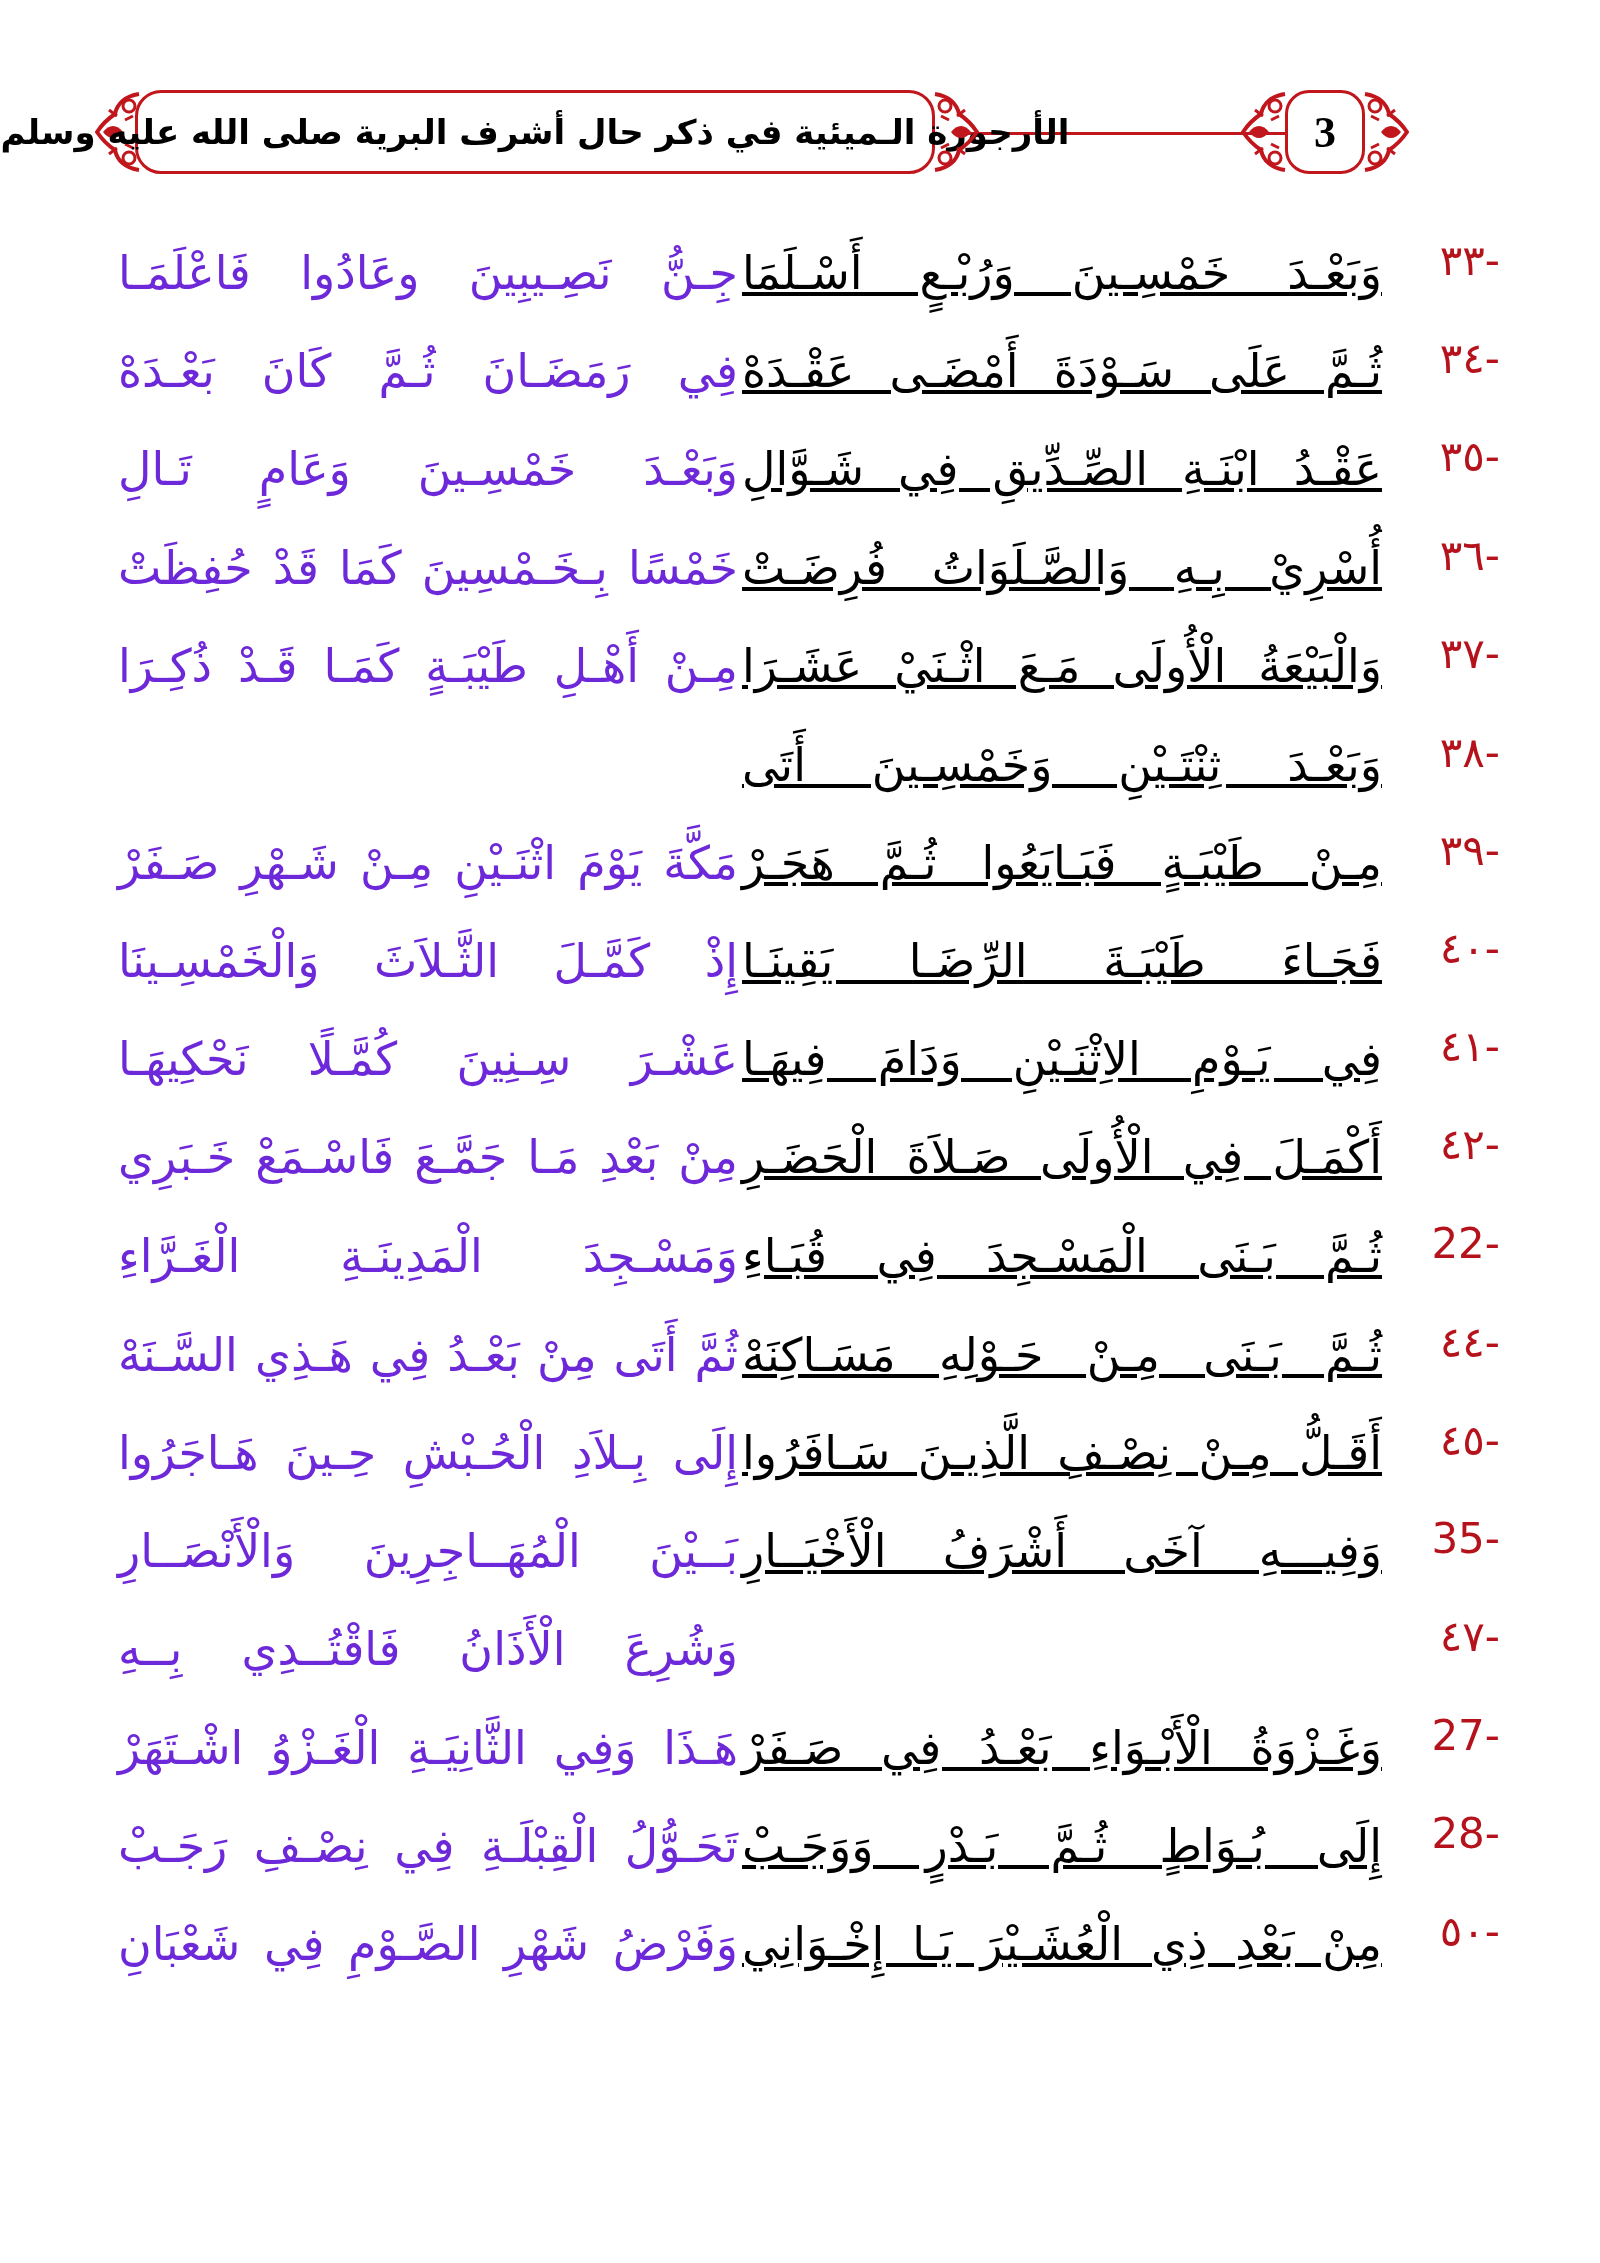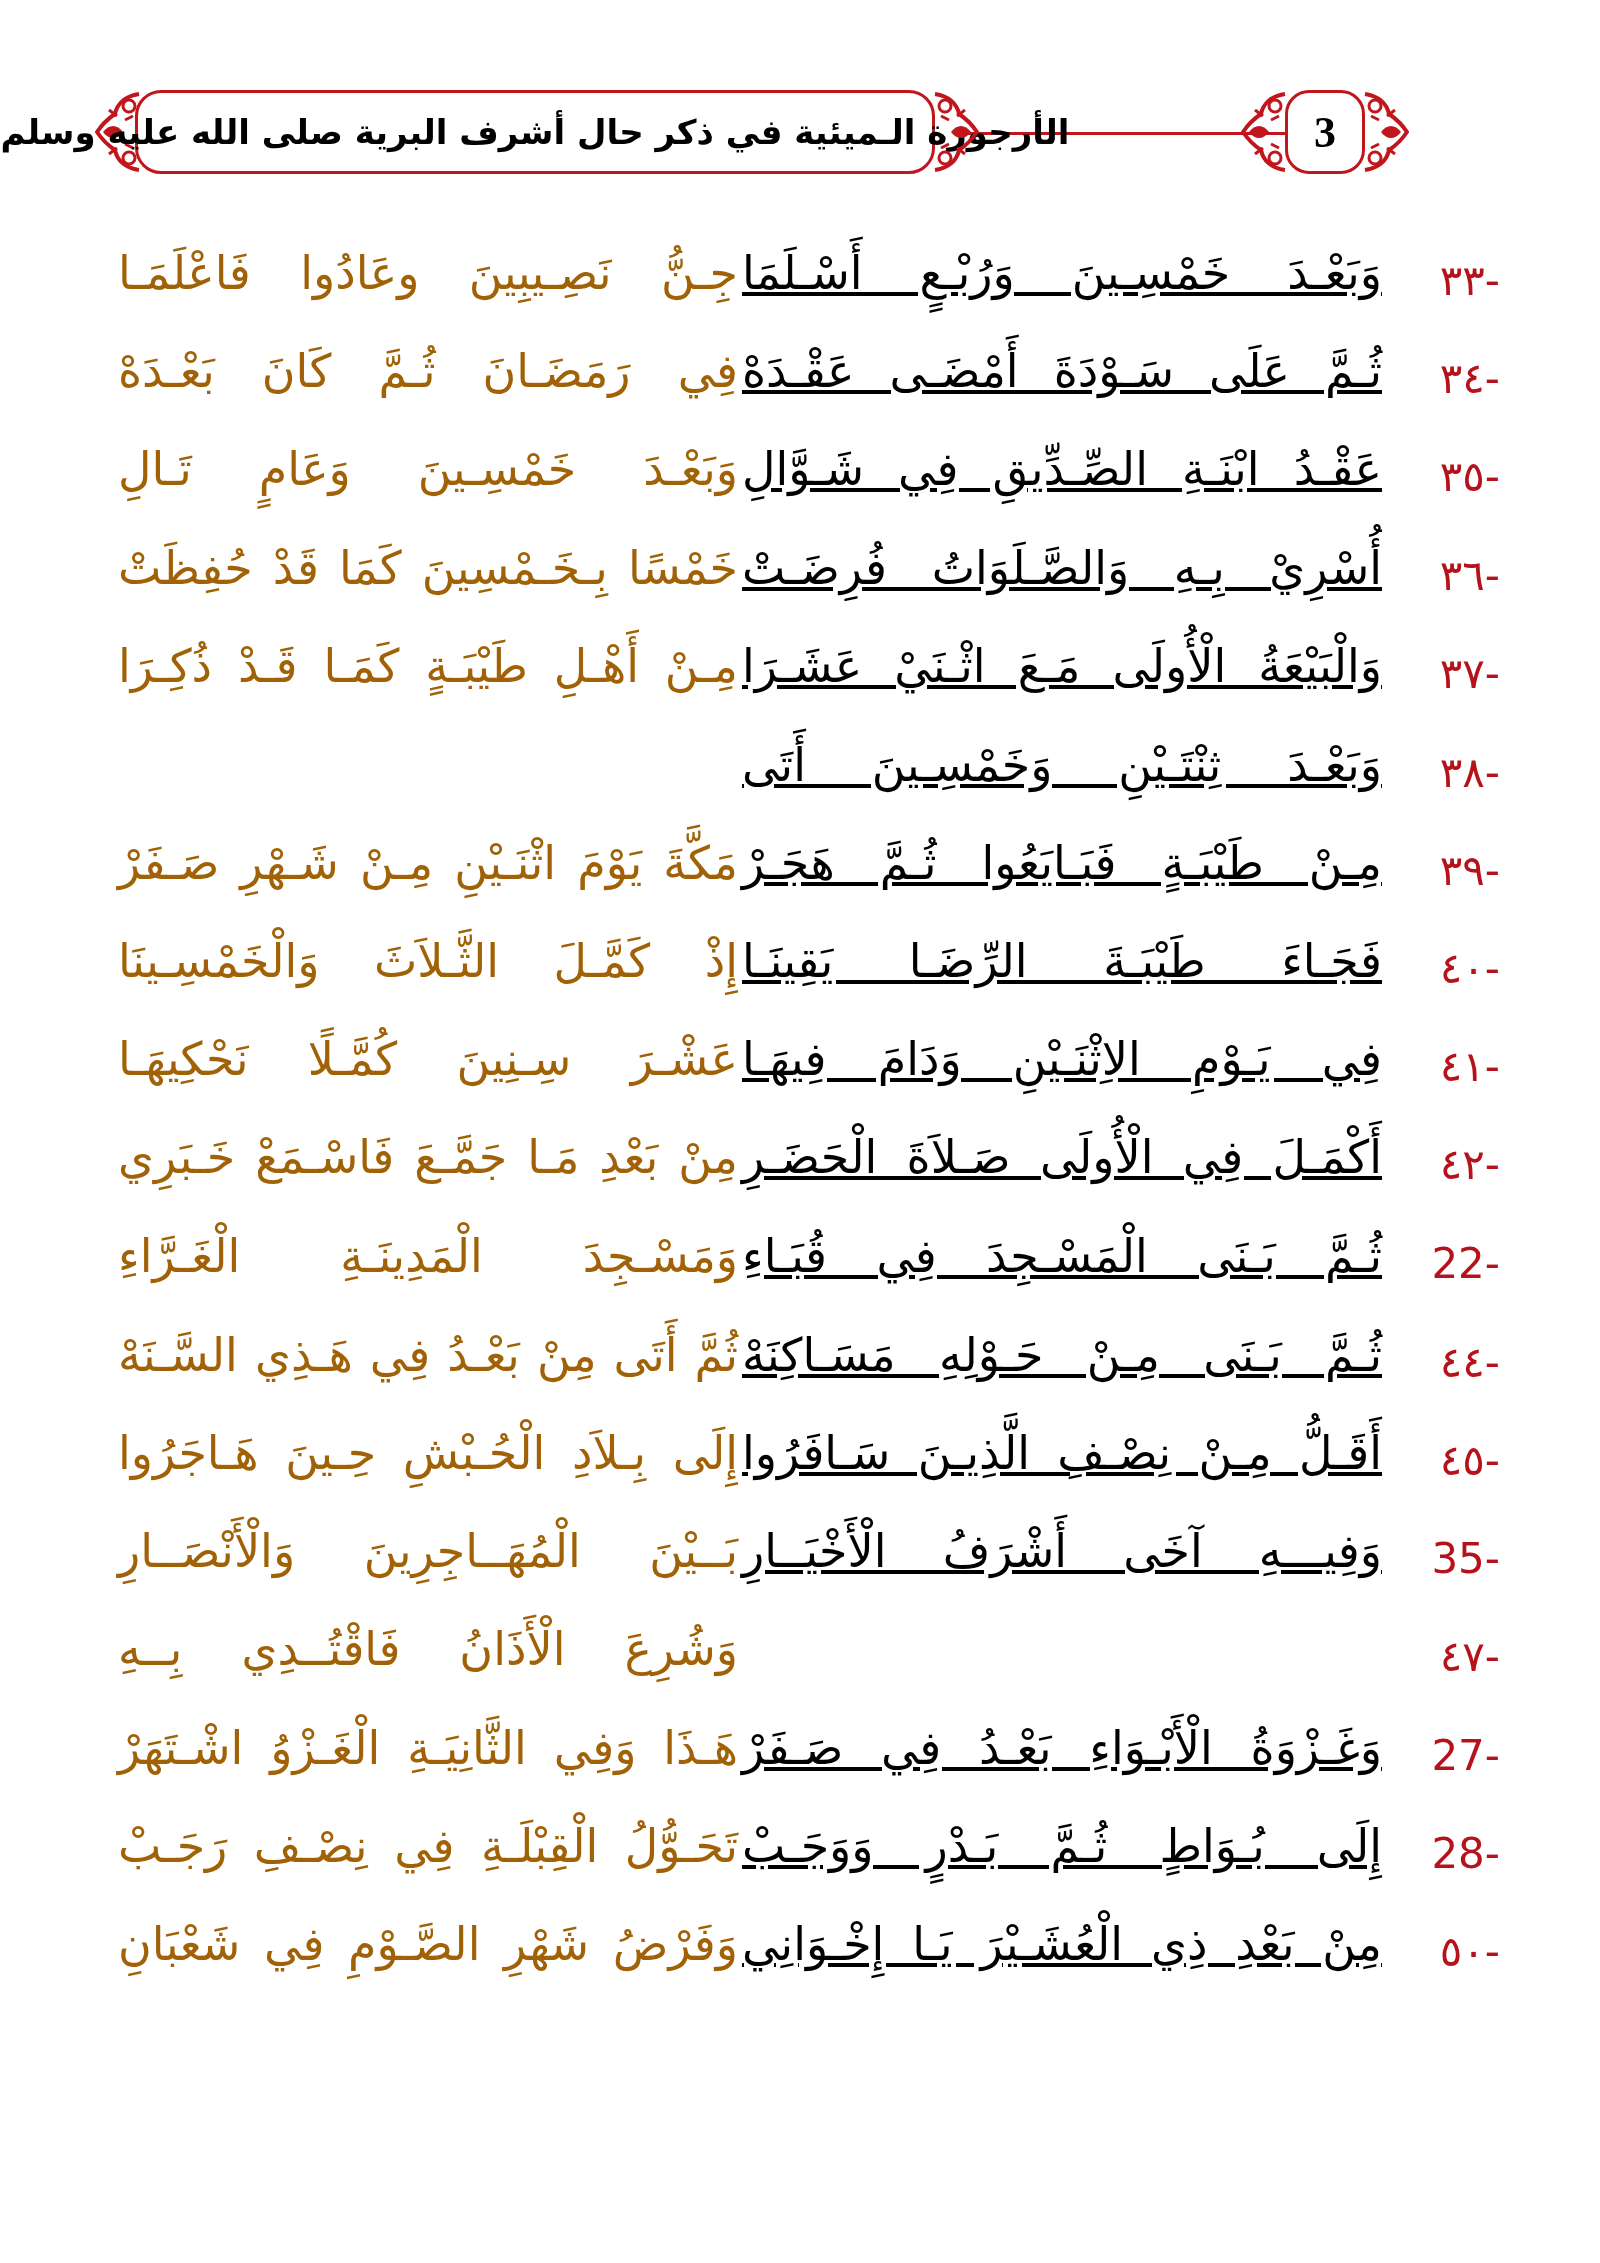--- a/index.html
+++ b/index.html
@@ -101,21 +101,20 @@
       position: absolute;
       right: 100px;
       width: 100px;
       top: 12px;
       font-family: "DejaVu Sans", "Liberation Sans", sans-serif;
       font-size: 42px;
       color: #b5121b;
       text-align: right;
       direction: rtl;
       white-space: nowrap;
-      margin-top: 20px;
     }
     .verse .h1 {
       position: absolute;
       right: 218px;
       width: 640px;
       top: 0;
       font-family: "DejaVu Sans", "Liberation Sans", sans-serif;
       font-size: 46px;
       line-height: 98px;
       color: #000;
@@ -126,21 +125,21 @@
       text-decoration: underline;
     }
     .verse .h2 {
       position: absolute;
       right: 862px;
       width: 620px;
       top: 0;
       font-family: "DejaVu Sans", "Liberation Sans", sans-serif;
       font-size: 46px;
       line-height: 98px;
-      color: #a16207;
+      color: #6d28d9;
       text-align: justify;
       text-align-last: justify;
       white-space: nowrap;
       overflow: visible;
     }
   </style>
 </head>
 <body>
 
 <div class="header">

